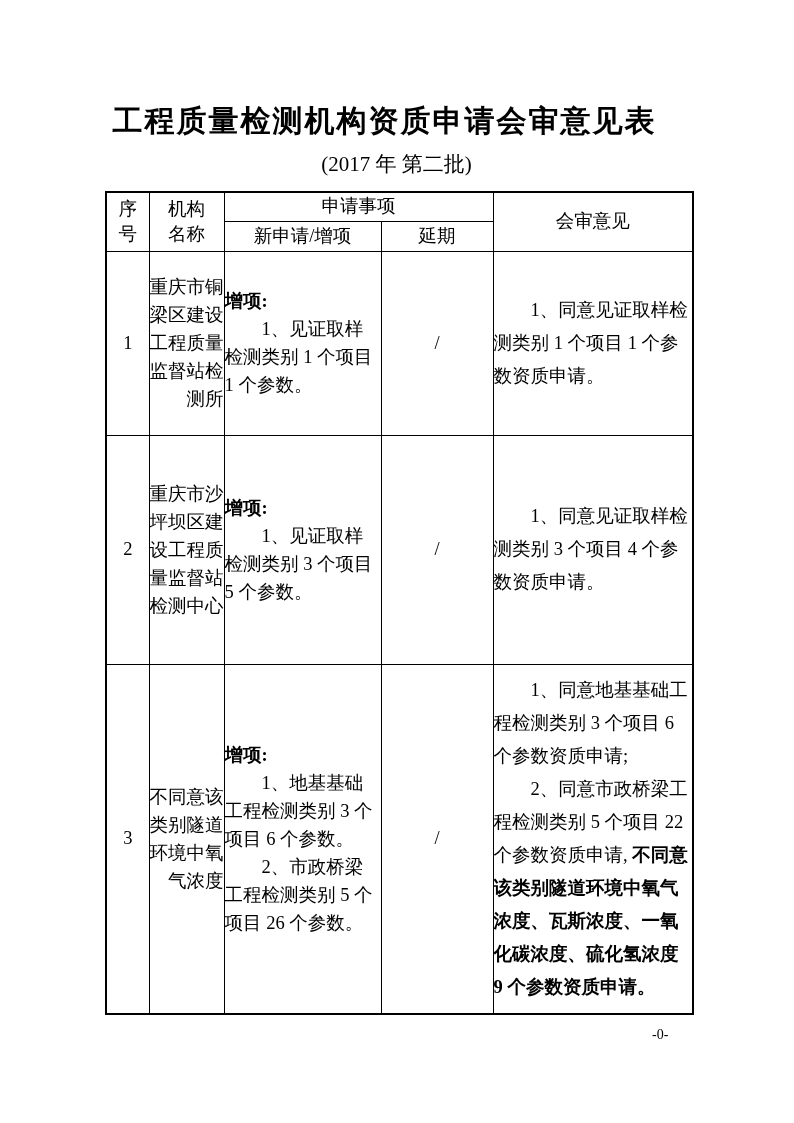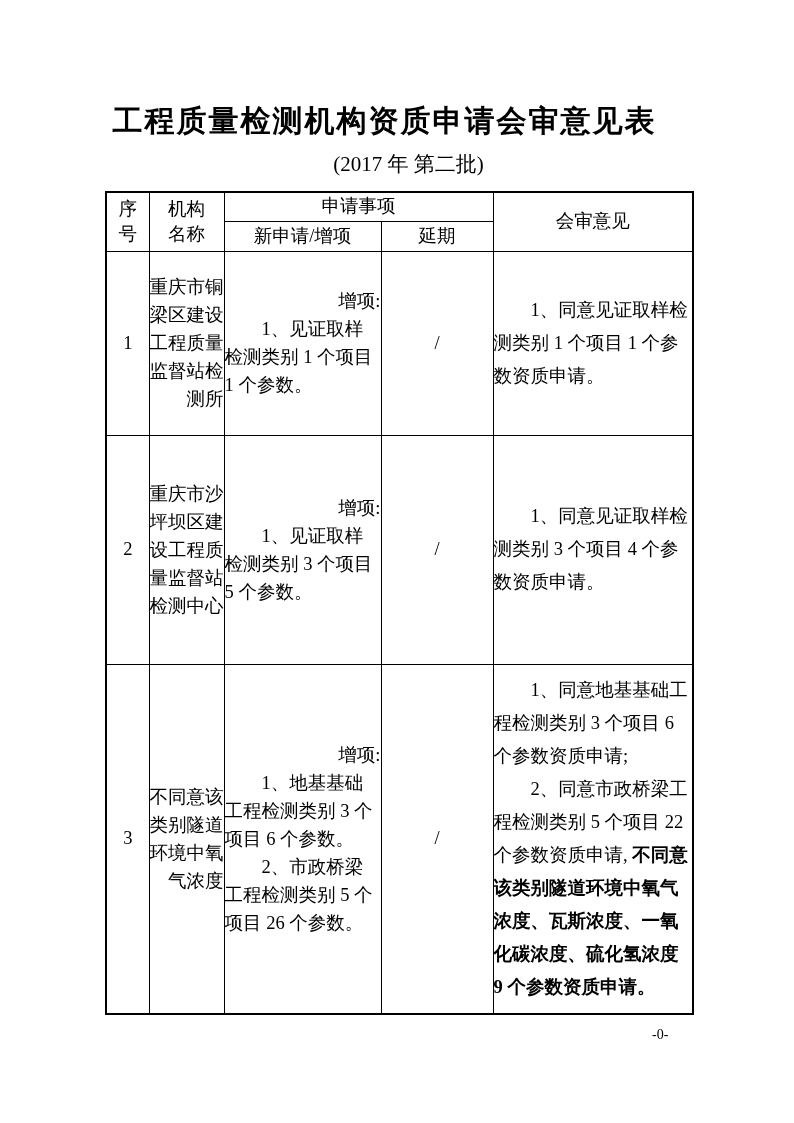--- a/index.html
+++ b/index.html
@@ -23,21 +23,21 @@
     width: 100%;
     text-align: center;
     font-size: 30px;
     font-weight: bold;
     letter-spacing: 2px;
     white-space: nowrap;
   }
   .doc-subtitle {
     position: absolute;
     top: 150px;
-    left: 16px;
+    left: 4px;
     width: 100%;
     text-align: center;
     font-size: 21px;
     white-space: nowrap;
     padding-left: 8px;
   }
   table.review {
     position: absolute;
     left: 105px;
     top: 191px;
@@ -80,21 +80,21 @@
   }
   td.ext {
     text-align: center;
   }
   td.opinion {
     padding: 0 8px;
     line-height: 33px;
     text-align: left;
   }
   .cellp { margin: 0; }
-  .label { font-weight: normal; text-indent: 0; text-align: right; }
+  .label { font-weight: bold; text-indent: 0; }
   .item  { text-indent: 2em; }
   .bold  { font-weight: bold; }
   .pageno {
     position: absolute;
     top: 1027px;
     left: 652px;
     font-size: 14px;
   }
 </style>
 </head>

